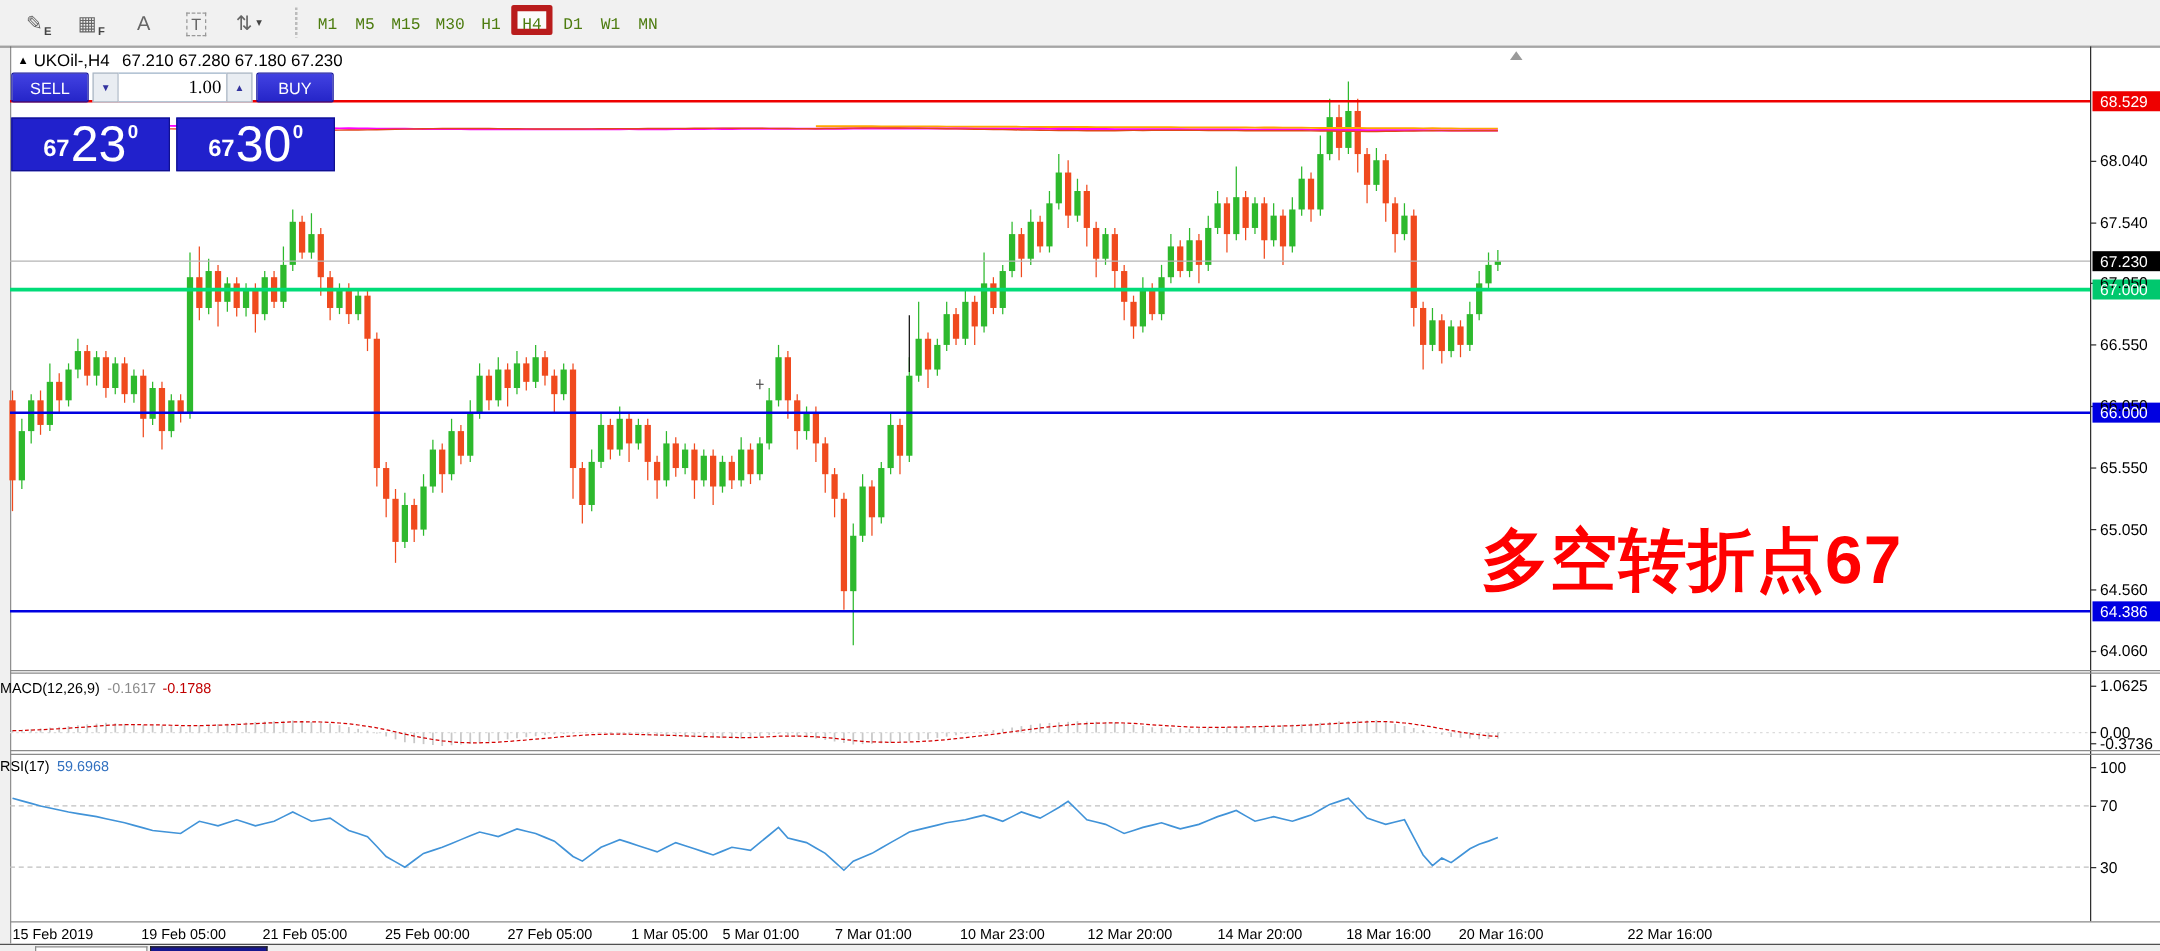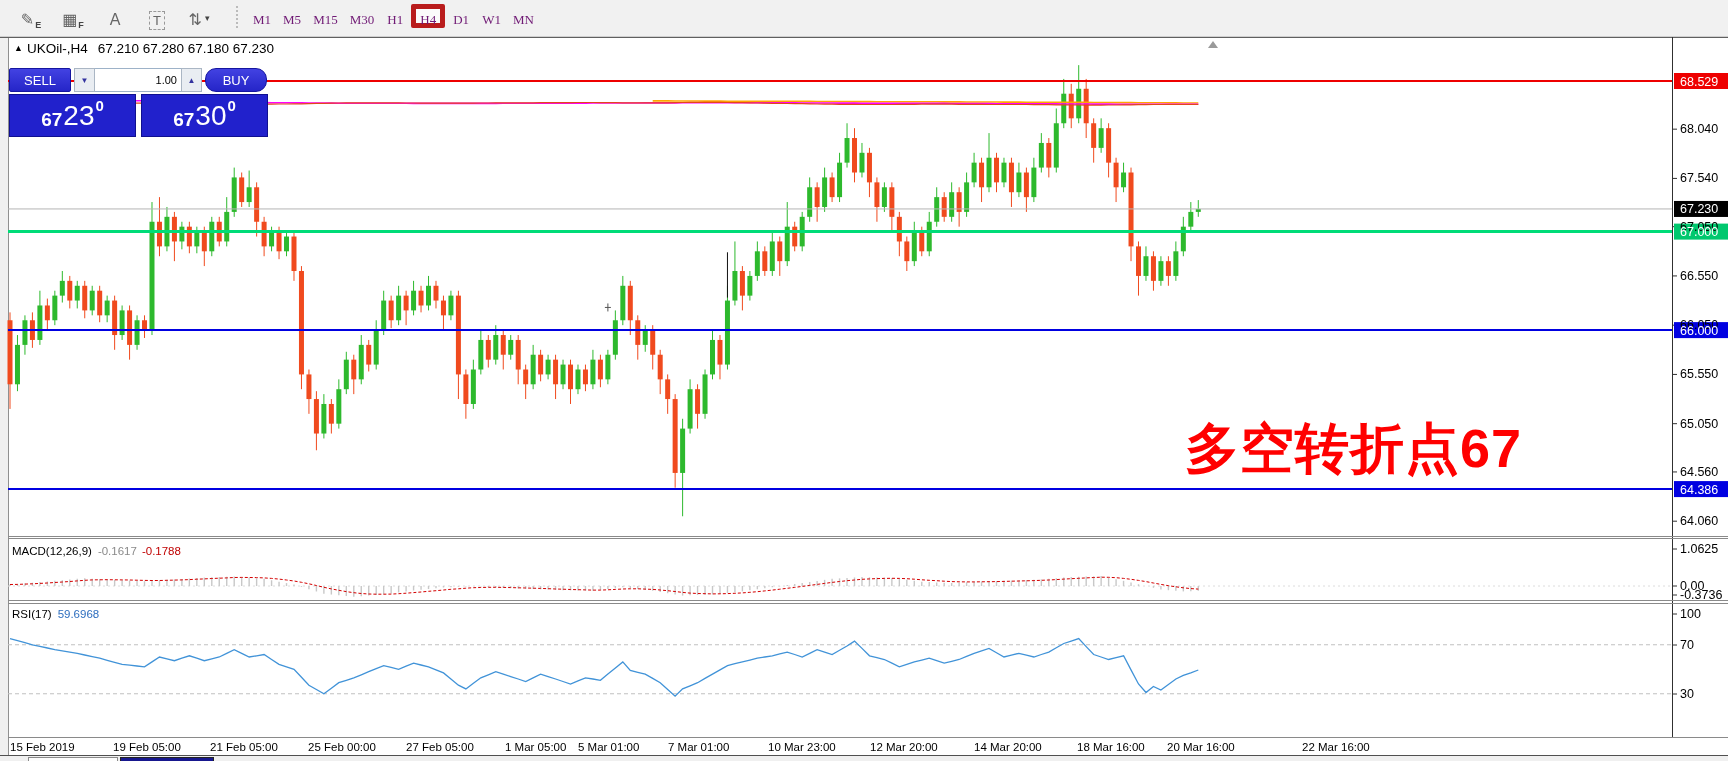--- a/index.html
+++ b/index.html
@@ -11,47 +11,47 @@
     margin:0 2px;border:1px solid transparent;border-radius:2px;color:#555;cursor:default;padding:0 3px;}
   .tb-icon:first-child{margin-left:12px;}
   .tb-icon .glyph{font-size:16px;line-height:22px;color:#666;}
   .tb-icon .glyph.boxed{border:1px dashed #999;padding:0 3px;font-size:13px;line-height:17px;margin-bottom:2px;}
   .tb-icon .sub{font-size:9px;line-height:12px;margin-left:1px;color:#444;font-weight:bold;}
   .tb-icon .caret{font-size:9px;color:#444;margin-left:3px;align-self:center;}
   .tb-sep{width:5px;height:24px;margin:0 8px 0 14px;
     background:repeating-linear-gradient(to bottom,#bbb 0 2px,transparent 2px 4px);
     background-size:2px 100%;background-repeat:no-repeat;background-position:center;}
   .tf-btn{min-width:28px;height:24px;margin:0 1px;border:1px solid transparent;background:transparent;
-    font-family:Liberation Serif, serif;font-size:13px;color:#701a75;text-align:center;line-height:22px;padding:0 4px;}
+    font-family:Liberation Mono, monospace;font-size:13px;color:#4d7c0f;text-align:center;line-height:22px;padding:0 4px;}
   .tf-btn.active{background:#fbfbfb;border:5px solid #b91c1c;border-radius:2px;}
   
   .chart-area{position:absolute;top:37px;left:0;width:1728px;height:718px;background:#fff;}
   #chart-svg{position:absolute;top:0;left:0;}
   .chart-title{position:absolute;top:4px;left:14px;font-size:13.5px;color:#000;z-index:5;}
   .chart-title .tri{font-size:9px;vertical-align:2px;margin-right:4px;}
   .chart-title .vals{margin-left:10px;text-align:right;}
   
   .trade-panel{position:absolute;top:21px;left:9px;width:259px;z-index:6;}
-  .tp-row1{display:flex;height:34px;align-items:flex-end;}
+  .tp-row1{display:flex;height:34px;}
   .sell-btn,.buy-btn{width:62px;height:24px;background:linear-gradient(#4242e2,#2525c8);
     color:#fff;border:1px solid #1515a0;border-radius:2px;font-size:13px;font-family:"Liberation Sans",sans-serif;}
-  .buy-btn{margin-left:3px;border-radius:11px;}
+  .buy-btn{margin-left:3px;}
   .vol-box{display:flex;margin-left:3px;height:24px;}
   .spin{width:21px;height:24px;background:#e9edf2;border:1px solid #aab6c4;color:#33339f;font-size:8px;padding:0;}
   .vol-input{width:78px;height:22px;border:1px solid #9db2c8;border-left:none;border-right:none;
-    text-align:right;font-size:11px;padding:0 4px;font-family:Liberation Sans, sans-serif;}
+    text-align:right;font-size:15px;padding:0 4px;font-family:Liberation Serif, serif;}
   .tp-row2{display:flex;margin-top:2px;}
   .price-box{width:126px;height:41px;background:#2121cc;border:1px solid #101090;color:#fff;
     display:flex;align-items:center;justify-content:center;}
   .price-box + .price-box{margin-left:5px;}
   .p-small{font-size:19px;font-weight:bold;align-self:flex-end;margin-bottom:5px;}
-  .p-big{font-size:28px;line-height:36px;margin:16px 1px;}
+  .p-big{font-size:40px;line-height:36px;margin:16px 1px;}
   .p-sup{font-size:15px;font-weight:bold;align-self:flex-start;margin-top:2px;}
   
-  .ind-label{position:absolute;left:12px;font-size:11.5px;color:#000;z-index:5;}
+  .ind-label{position:absolute;left:0;font-size:11.5px;color:#000;z-index:5;}
   .ind-label .v1{color:#8a8a8a;margin-left:6px;}
   .ind-label .v2{color:#c00000;margin-left:5px;}
   .ind-label .vb{color:#2f6fbf;margin-left:6px;}
   .macd-label{top:508px;}
   .rsi-label{top:571px;}
   
   .cn-note{position:absolute;top:384px;left:1185px;color:#ff0000;font-size:54px;line-height:54px;
     z-index:4;white-space:nowrap;letter-spacing:1px;font-weight:bold;}
   
   .bottom-strip{position:absolute;top:755px;left:0;width:1728px;height:6px;background:#f0f0f0;

